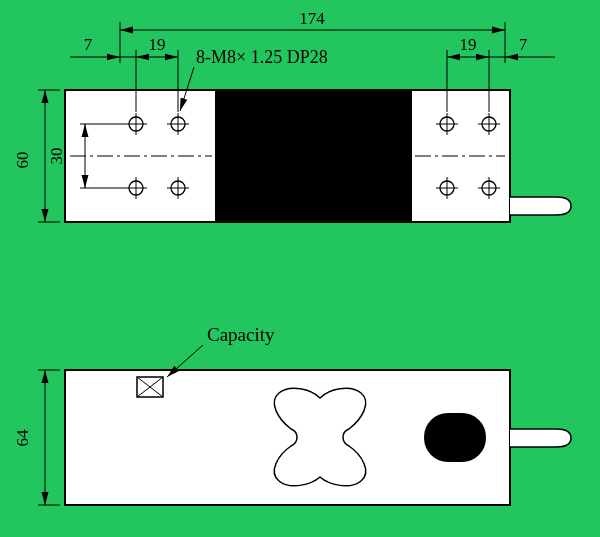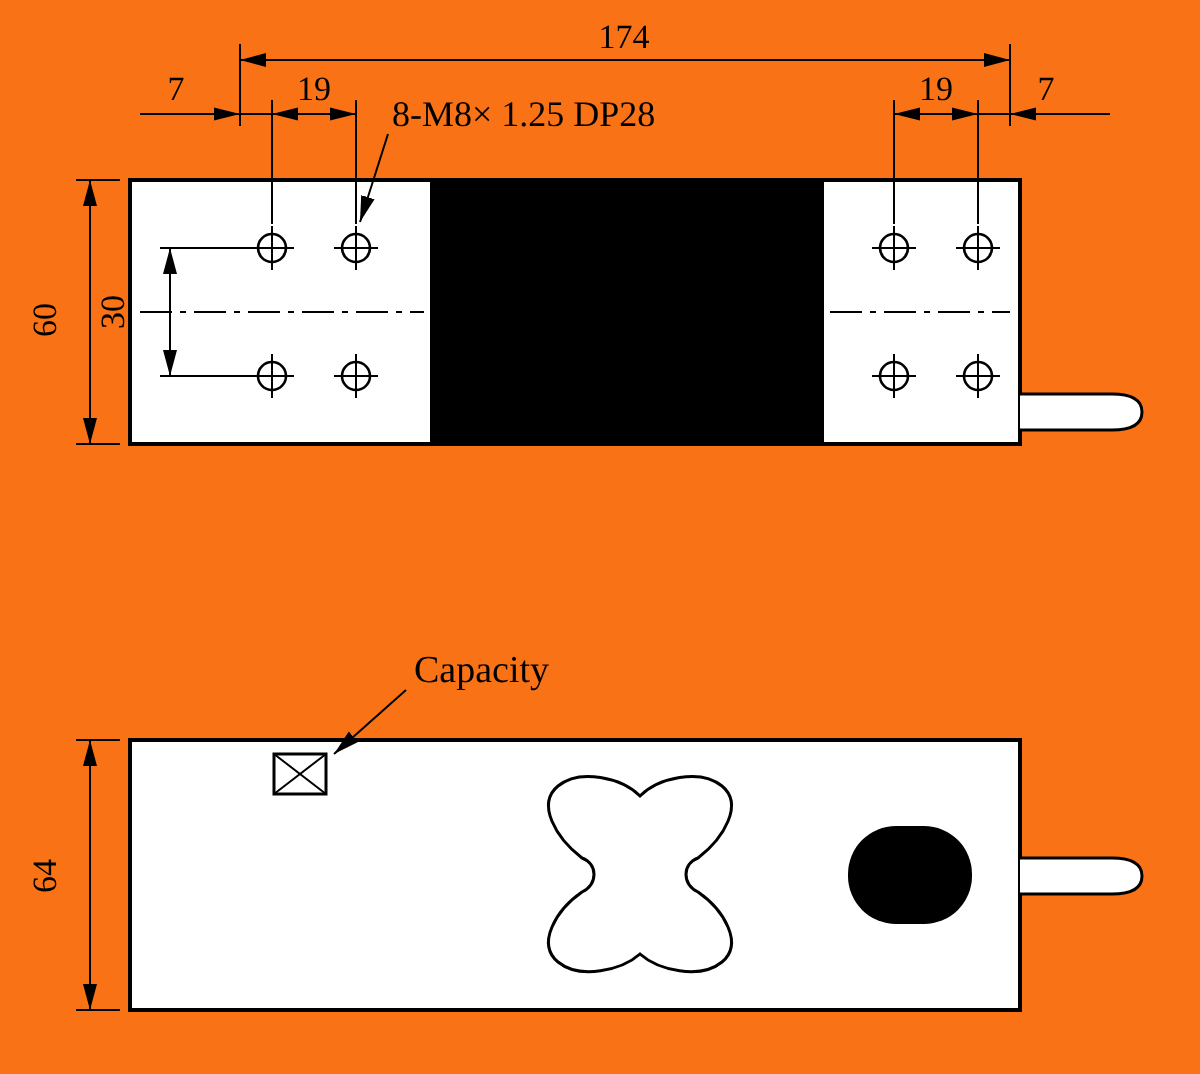--- a/index.html
+++ b/index.html
@@ -7,21 +7,21 @@
     padding: 0;
     background: #ffffff;
     width: 600px;
     height: 537px;
     overflow: hidden;
   }
   .stage {
     position: relative;
     width: 600px;
     height: 537px;
-    background: #f97316;
+    background: #22c55e;
     text-decoration: underline;
   }
   svg text {
     font-family: "Liberation Serif", serif;
     fill: #000000;
   }
   .dim-text  { font-size: 17px; }
   .note-text { font-size: 18px; }
   .cap-text  { font-size: 19px; }
   .thin   { stroke: #000; stroke-width: 1;   fill: none; }

